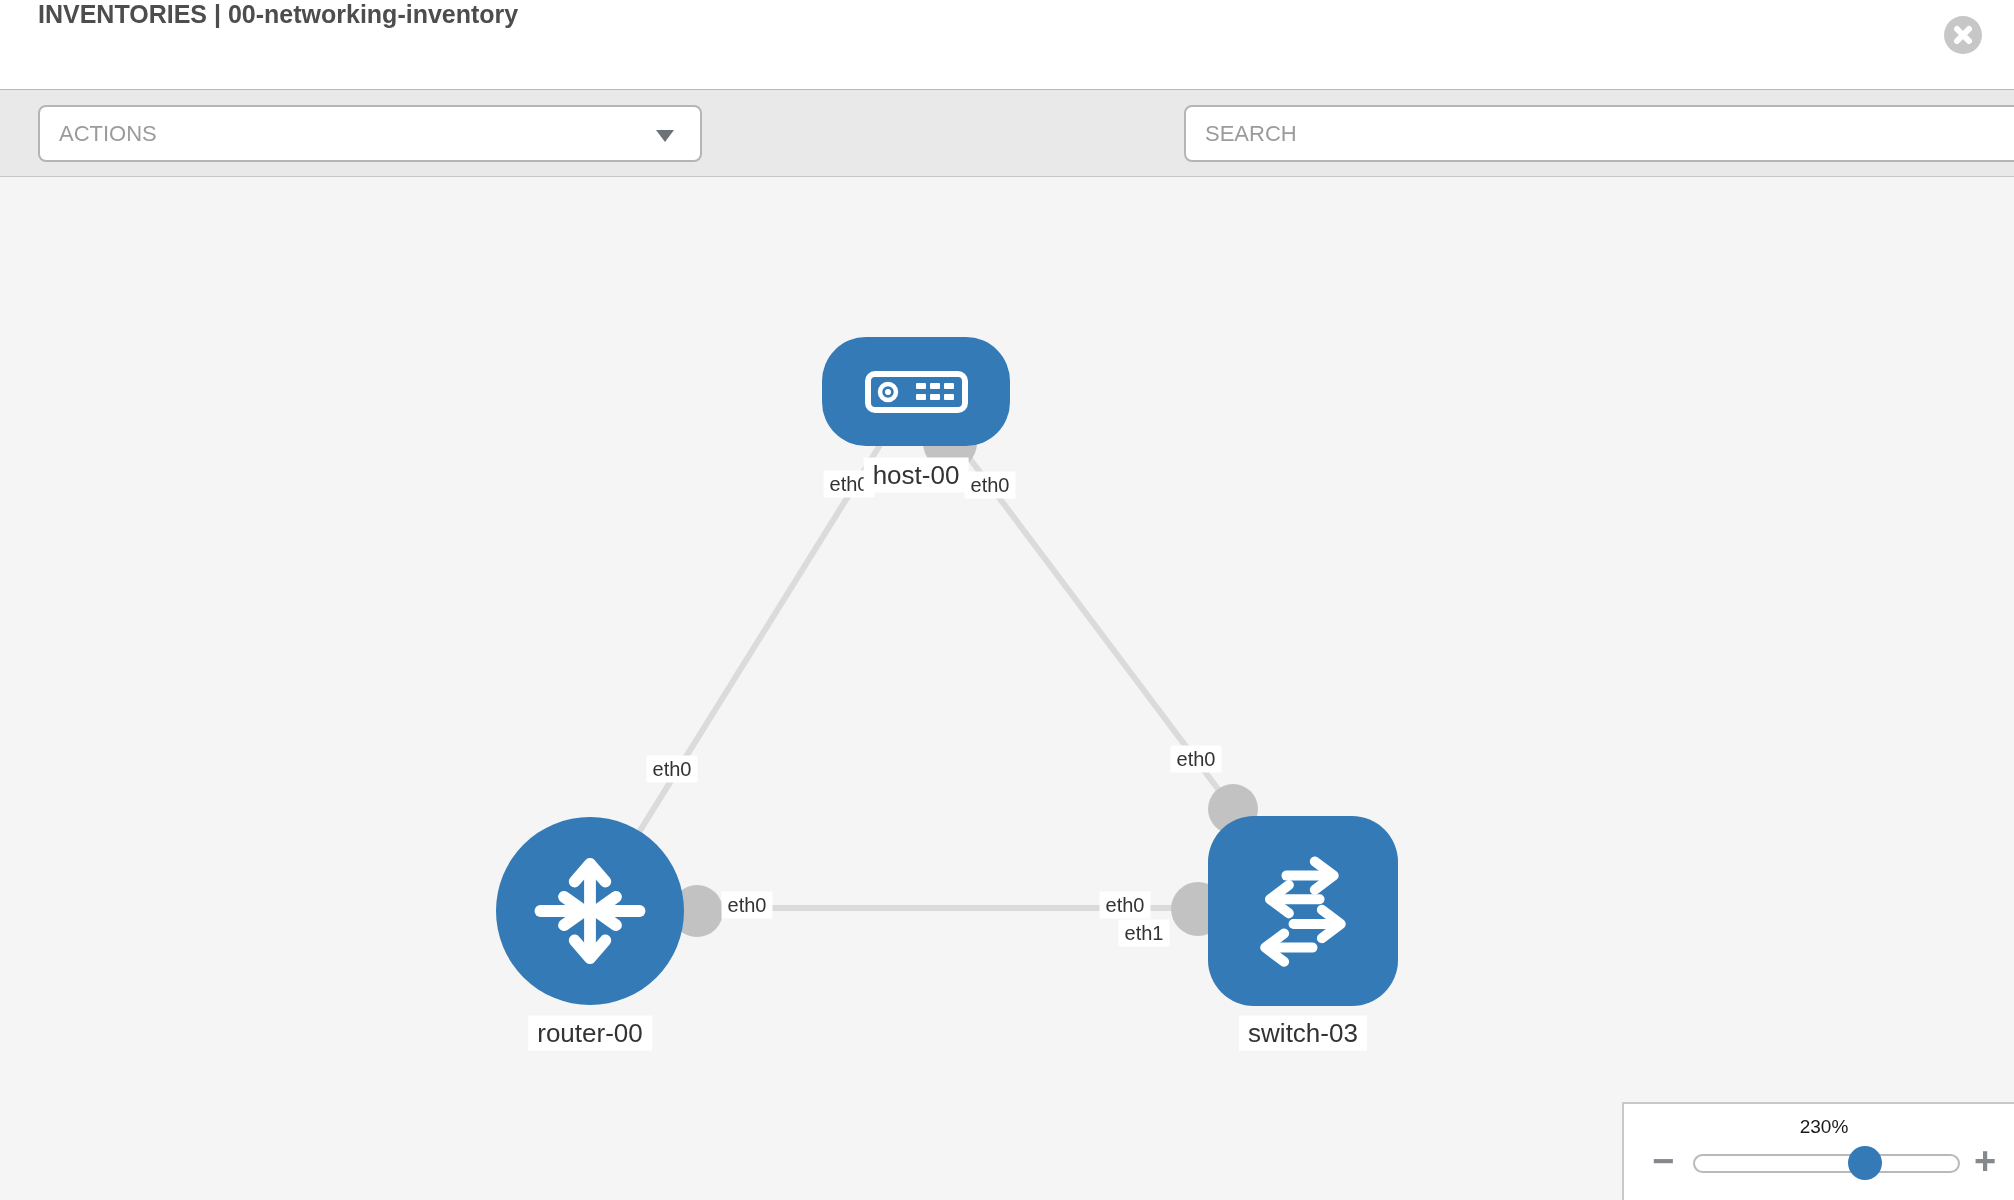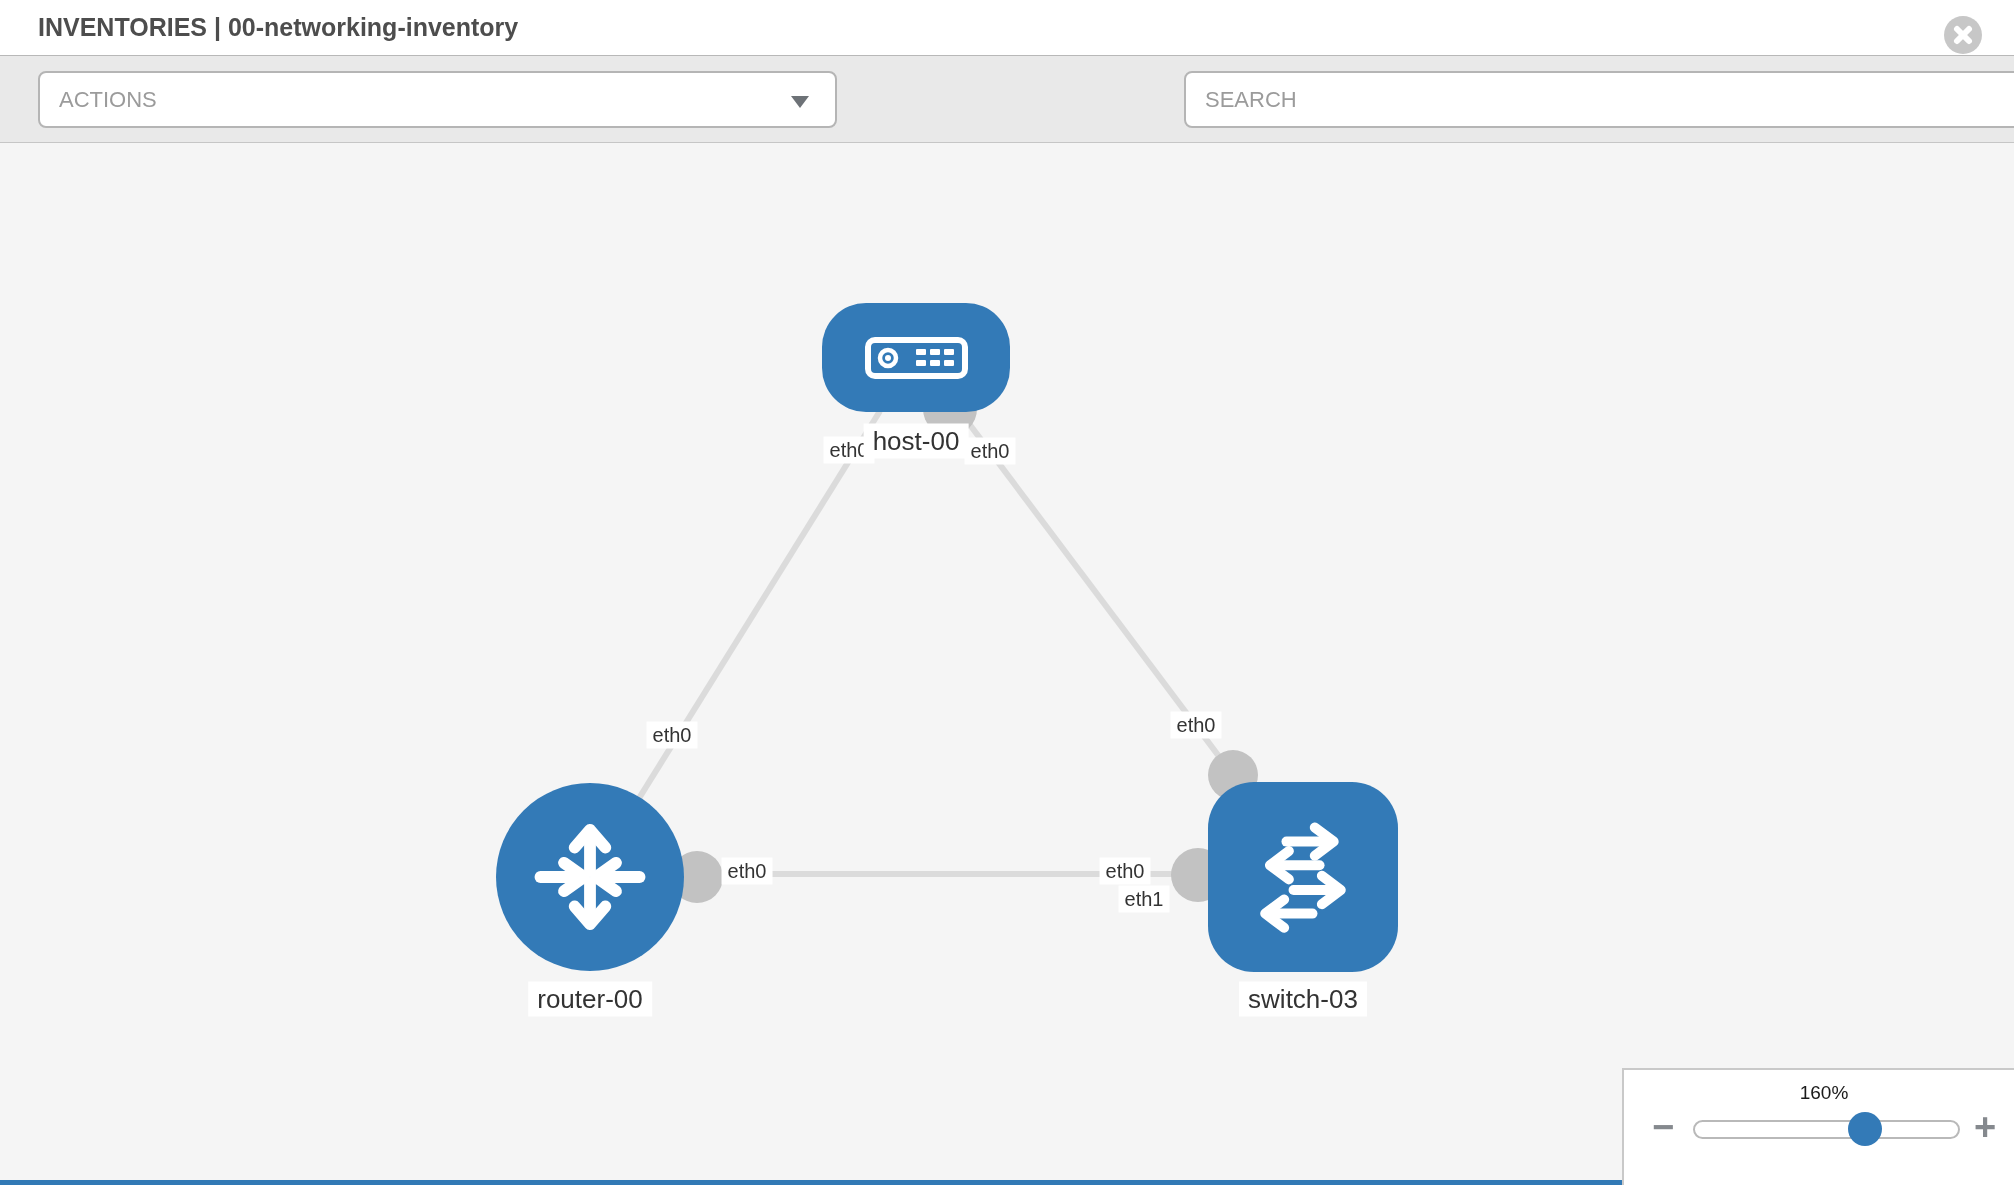--- a/index.html
+++ b/index.html
@@ -1,33 +1,33 @@
 <!DOCTYPE html>
 <html><head>
 <meta charset="utf-8">
 <style>
   * { margin:0; padding:0; box-sizing:border-box; }
   html,body { width:2014px; height:1200px; overflow:hidden;
     font-family:"Liberation Sans", sans-serif; background:#ffffff; }
 
   
-  .header { position:relative; height:56px; background:#ffffff;
-    border-bottom:1px solid #b8b8b8; display:flex; align-items:center; }
+  .header { position:relative; height:90px; background:#ffffff;
+    border-bottom:1px solid #b8b8b8; display:flex; align-items:flex-start; }
   .title { margin-left:38px; font-size:25px; font-weight:bold; color:#4d4d4d; }
   .close-btn { position:absolute; right:32px; top:16px; width:38px; height:38px;
     border-radius:50%; background:#c7c7c7; display:flex; align-items:center;
     justify-content:center; cursor:pointer; }
 
   
   .toolbar { position:relative; height:87px; background:#e9e9e9;
     border-bottom:1px solid #c6c6c6; }
   .dd { position:absolute; top:15px; height:57px; background:#ffffff;
     border:2px solid #b5b5b5; border-radius:8px; display:flex; align-items:center;
     padding-left:19px; color:#9b9b9b; font-size:22px; cursor:pointer; }
-  .dd-actions { left:38px; width:799px; }
+  .dd-actions { left:38px; width:664px; }
   .dd-search  { left:1184px; width:936px; }
   .caret { position:absolute; right:26px; top:23px; width:0; height:0;
     border-left:9px solid transparent; border-right:9px solid transparent;
     border-top:12px solid #6d7277; }
   .tool-icon { position:absolute; top:98px; width:34px; height:34px; cursor:pointer; }
   .icon-wrench { left:1049px; }
   .icon-key   { left:1115px; }
 
   
   .canvas { position:relative; height:1042px; background:#f5f5f5; overflow:hidden; }
@@ -163,21 +163,21 @@
 
   <div class="elabel" style="left:849px; top:307px;">eth0</div>
   <div class="elabel" style="left:672px; top:592px;">eth0</div>
   <div class="elabel" style="left:990px; top:308px;">eth0</div>
   <div class="elabel" style="left:1196px; top:582px;">eth0</div>
   <div class="elabel" style="left:747px; top:728px;">eth0</div>
   <div class="elabel behind" style="left:1125px; top:728px;">eth0</div>
   <div class="elabel" style="left:1144px; top:756px;">eth1</div>
 
   <div class="zoom-panel">
-    <div class="zoom-level">160%</div>
+    <div class="zoom-level">230%</div>
     <div class="zoom-minus">−</div>
     <div class="zoom-track"></div>
     <div class="zoom-thumb"></div>
     <div class="zoom-plus">+</div>
   </div>
 
   <div class="footer-strip"></div>
 </div>
 
 </body></html>

